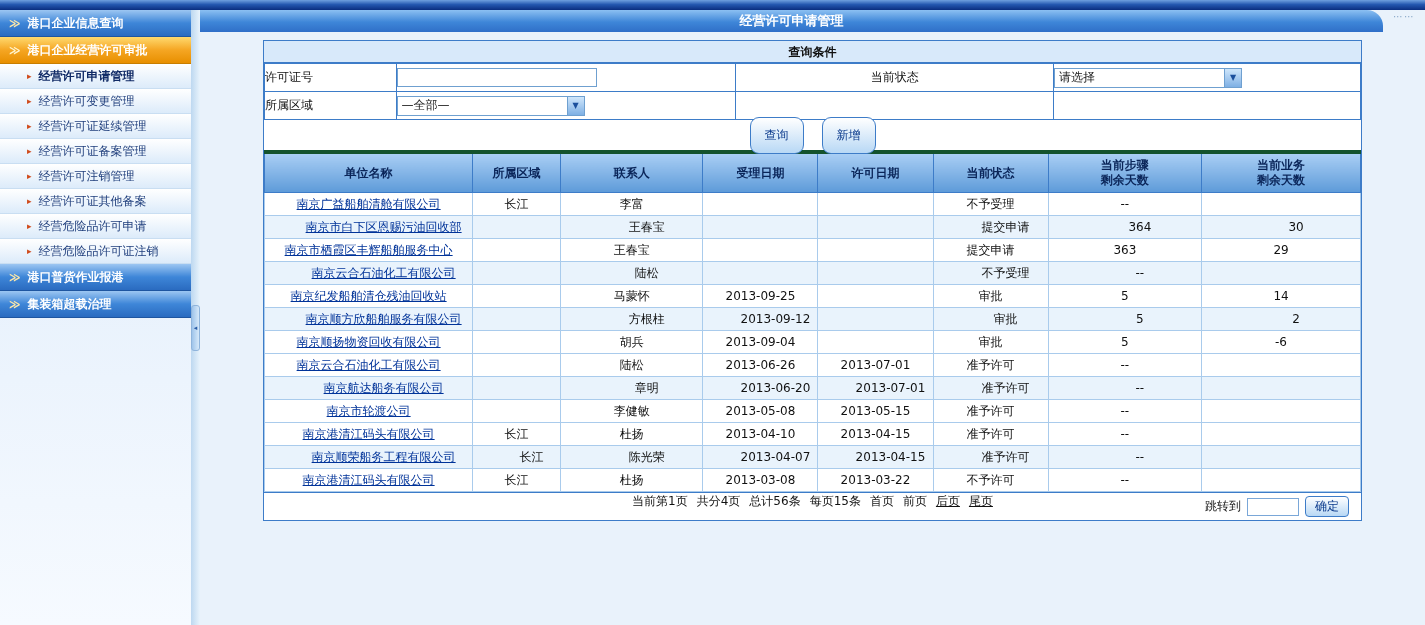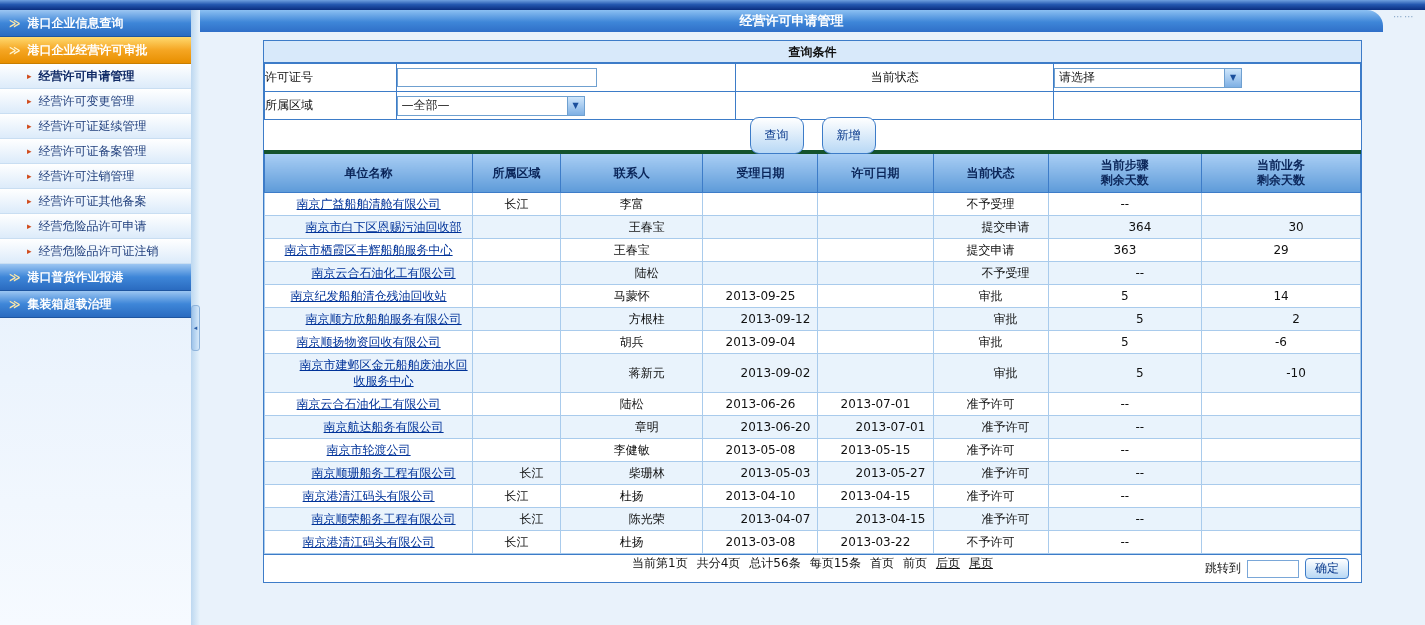--- a/index.html
+++ b/index.html
@@ -309,30 +309,20 @@
               <tr>
                 <td class="name-cell"><a class="link">南京顺扬物资回收有限公司</a></td>
                 <td></td>
                 <td>胡兵</td>
                 <td>2013-09-04</td>
                 <td></td>
                 <td>审批</td>
                 <td>5</td>
                 <td>-6</td>
               </tr>
-              <tr class="alt">
-                <td class="name-cell"><a class="link">南京市建邺区金元船舶废油水回收服务中心</a></td>
-                <td></td>
-                <td>蒋新元</td>
-                <td>2013-09-02</td>
-                <td></td>
-                <td>审批</td>
-                <td>5</td>
-                <td>-10</td>
-              </tr>
               <tr>
                 <td class="name-cell"><a class="link">南京云合石油化工有限公司</a></td>
                 <td></td>
                 <td>陆松</td>
                 <td>2013-06-26</td>
                 <td>2013-07-01</td>
                 <td>准予许可</td>
                 <td>--</td>
                 <td></td>
               </tr>
@@ -345,30 +335,20 @@
                 <td>准予许可</td>
                 <td>--</td>
                 <td></td>
               </tr>
               <tr>
                 <td class="name-cell"><a class="link">南京市轮渡公司</a></td>
                 <td></td>
                 <td>李健敏</td>
                 <td>2013-05-08</td>
                 <td>2013-05-15</td>
-                <td>准予许可</td>
-                <td>--</td>
-                <td></td>
-              </tr>
-              <tr class="alt">
-                <td class="name-cell"><a class="link">南京顺珊船务工程有限公司</a></td>
-                <td>长江</td>
-                <td>柴珊林</td>
-                <td>2013-05-03</td>
-                <td>2013-05-27</td>
                 <td>准予许可</td>
                 <td>--</td>
                 <td></td>
               </tr>
               <tr>
                 <td class="name-cell"><a class="link">南京港清江码头有限公司</a></td>
                 <td>长江</td>
                 <td>杜扬</td>
                 <td>2013-04-10</td>
                 <td>2013-04-15</td>

